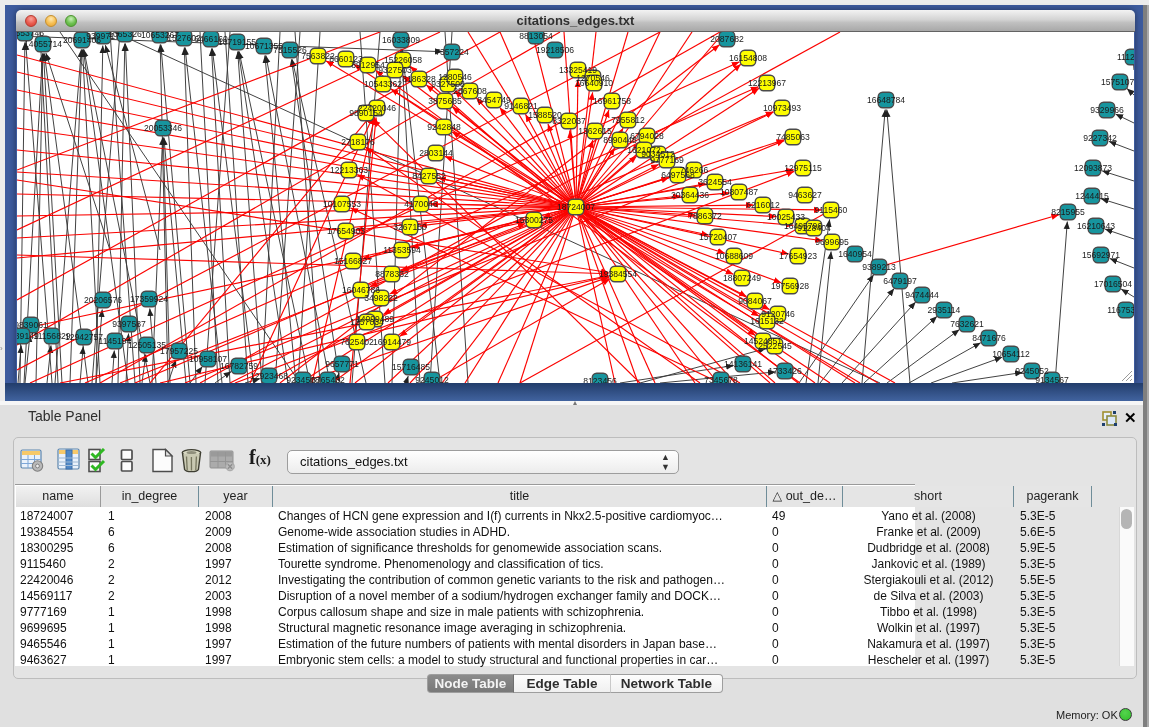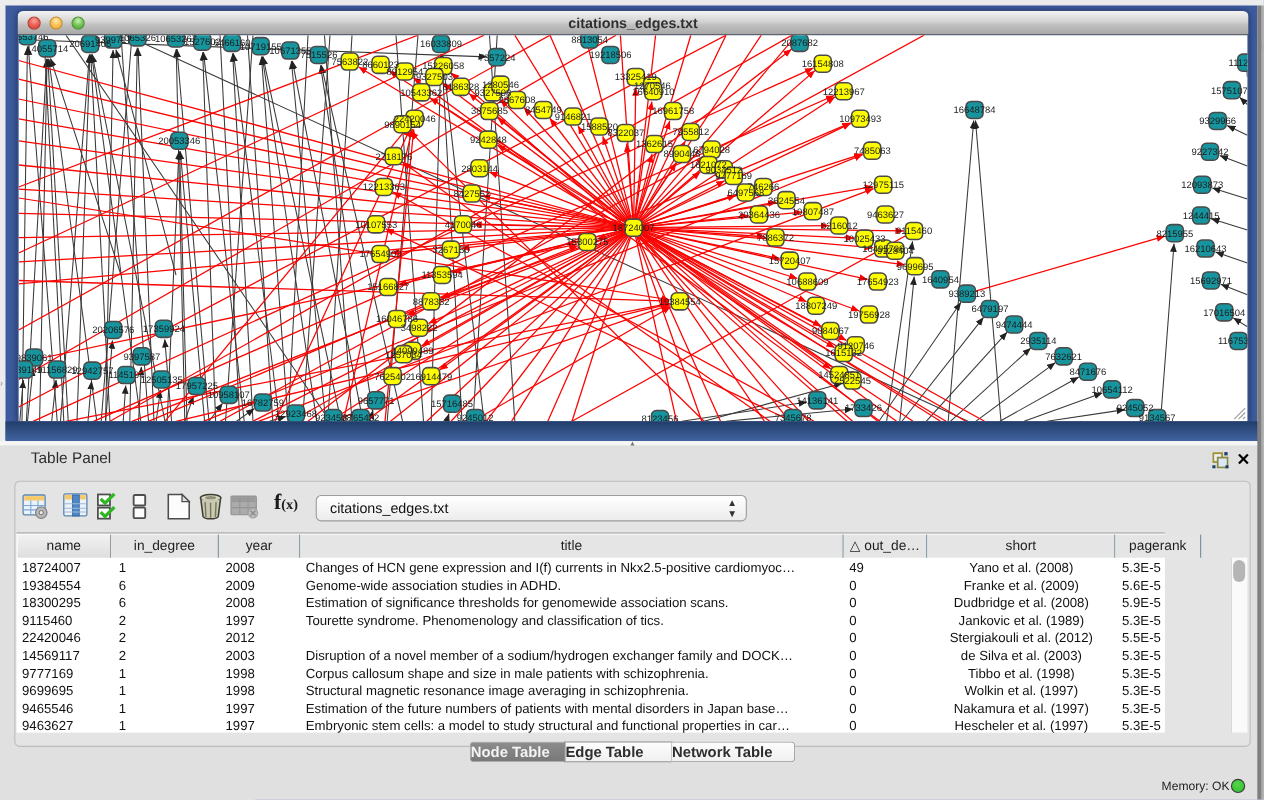--- a/index.html
+++ b/index.html
@@ -26,42 +26,42 @@
 #tlg{left:65px;background:radial-gradient(circle at 50% 30%,#c8f0b8,#6cc04e 55%,#53a934)
 ;border:1px solid #4d9330}
 #canvas{left:17px;top:32px;width:1117px;height:351px;background:#fff}
 
 #panel{left:0;top:405px;width:1149px;height:322px;background:#e0e0e0}
 #ptitle{left:28px;top:408px;font-size:14px;color:#2e2e2e}
 #pfloat{left:1102px;top:411px;width:15px;height:15px}
 #pclose{left:1124px;top:409px;font-size:15px;font-weight:bold;color:#000}
 #tbox{left:13px;top:437px;width:1124px;height:242px;background:#e4e4e4;
  border:1px solid #bdbdbd;border-radius:5px}
-#twhite{left:15px;top:484px;width:1044px;height:182px;background:#fff;
+#twhite{left:15px;top:484px;width:900px;height:182px;background:#fff;
  border-top:1px solid #9a9a9a}
 .thead{position:absolute;left:0;top:0;width:1120px;height:22px}
 .hc{position:absolute;top:1px;height:21px;font-size:12.5px;text-align:center;
  line-height:21px;color:#1f1f1f;border-right:1px solid #6f8d99}
 .hg{background:linear-gradient(#f2f2f2,#dedede);border-right:1px solid #9a9a9a}
 .hb{background:#e5e5e5}
 .tr{position:absolute;left:0;width:1120px;height:16px}
 .td{position:absolute;font-size:12px;color:#111;white-space:nowrap;overflow:hidden;line-height:16px}
 .tc{text-align:center}
 #vsb{left:1119px;top:507px;width:15px;height:159px;background:#fafafa;border-left:1px solid #d8d8d8}
 #vsbt{left:1121px;top:509px;width:11px;height:20px;background:#b5b5b5;border-radius:6px}
 
 #toolbar{left:14px;top:438px;width:1122px;height:46px}
 .ti{position:absolute;top:10px}
 #combo{left:273px;top:12px;width:392px;height:24px;background:linear-gradient(#fff,#ececec);
  border:1px solid #9d9d9d;border-radius:5px;font-size:13px;color:#111;line-height:22px;
  padding-left:12px}
 #combo .arr{position:absolute;right:8px;top:1px;font-size:9px;color:#333;line-height:10px}
 
 #tabs{left:427px;top:674px;height:19px;font-size:13.5px;font-weight:bold}
-.tab{position:absolute;top:0;height:19px;line-height:18px;
+.tab{position:absolute;top:0;height:19px;line-height:18px;text-align:center;
  background:linear-gradient(#fdfdfd,#f0f0f0);color:#2e2e2e;border:1px solid #9e9e9e}
 #tab1{left:0;width:86px;background:linear-gradient(#8c8c8c,#787878);color:#f4f4f4;
  border-radius:4px 0 0 4px;border-right:none}
 #tab2{left:86px;width:98px;border-right:1px solid #c9c9c9;border-left:1px solid #6f6f6f}
 #tab3{left:184px;width:112px;border-left:none;border-radius:0 4px 4px 0}
 #mem{left:1056px;top:709px;font-size:11px;color:#1d1d1d}
 #memdot{left:1119px;top:708px;width:13px;height:13px;border-radius:50%;
  background:radial-gradient(circle at 45% 35%,#55d44e,#2fbe28);border:1.5px solid #3a3a3a}
 svg text{user-select:none}
 </style></head>
@@ -725,20 +725,21 @@
       <div class="td" style="left:190px;width:70px">1997</div>
       <div class="td" style="left:263px;width:492px">Tourette syndrome. Phenomenology and classification of tics.</div>
       <div class="td" style="left:757px;width:70px">0</div>
       <div class="td tc" style="left:828px;width:171px">Jankovic et al. (1989)</div>
       <div class="td" style="left:1005px;width:80px">5.3E‑5</div>
     </div>
     <div class="tr" style="top:87px">
       <div class="td" style="left:5px;width:90px">22420046</div>
       <div class="td" style="left:93px;width:90px">2</div>
       <div class="td" style="left:190px;width:70px">2012</div>
+      <div class="td" style="left:263px;width:492px">Investigating the contribution of common genetic variants to the risk and pathogen…</div>
       <div class="td" style="left:757px;width:70px">0</div>
       <div class="td tc" style="left:828px;width:171px">Stergiakouli et al. (2012)</div>
       <div class="td" style="left:1005px;width:80px">5.5E‑5</div>
     </div>
     <div class="tr" style="top:103px">
       <div class="td" style="left:5px;width:90px">14569117</div>
       <div class="td" style="left:93px;width:90px">2</div>
       <div class="td" style="left:190px;width:70px">2003</div>
       <div class="td" style="left:263px;width:492px">Disruption of a novel member of a sodium/hydrogen exchanger family and DOCK…</div>
       <div class="td" style="left:757px;width:70px">0</div>

